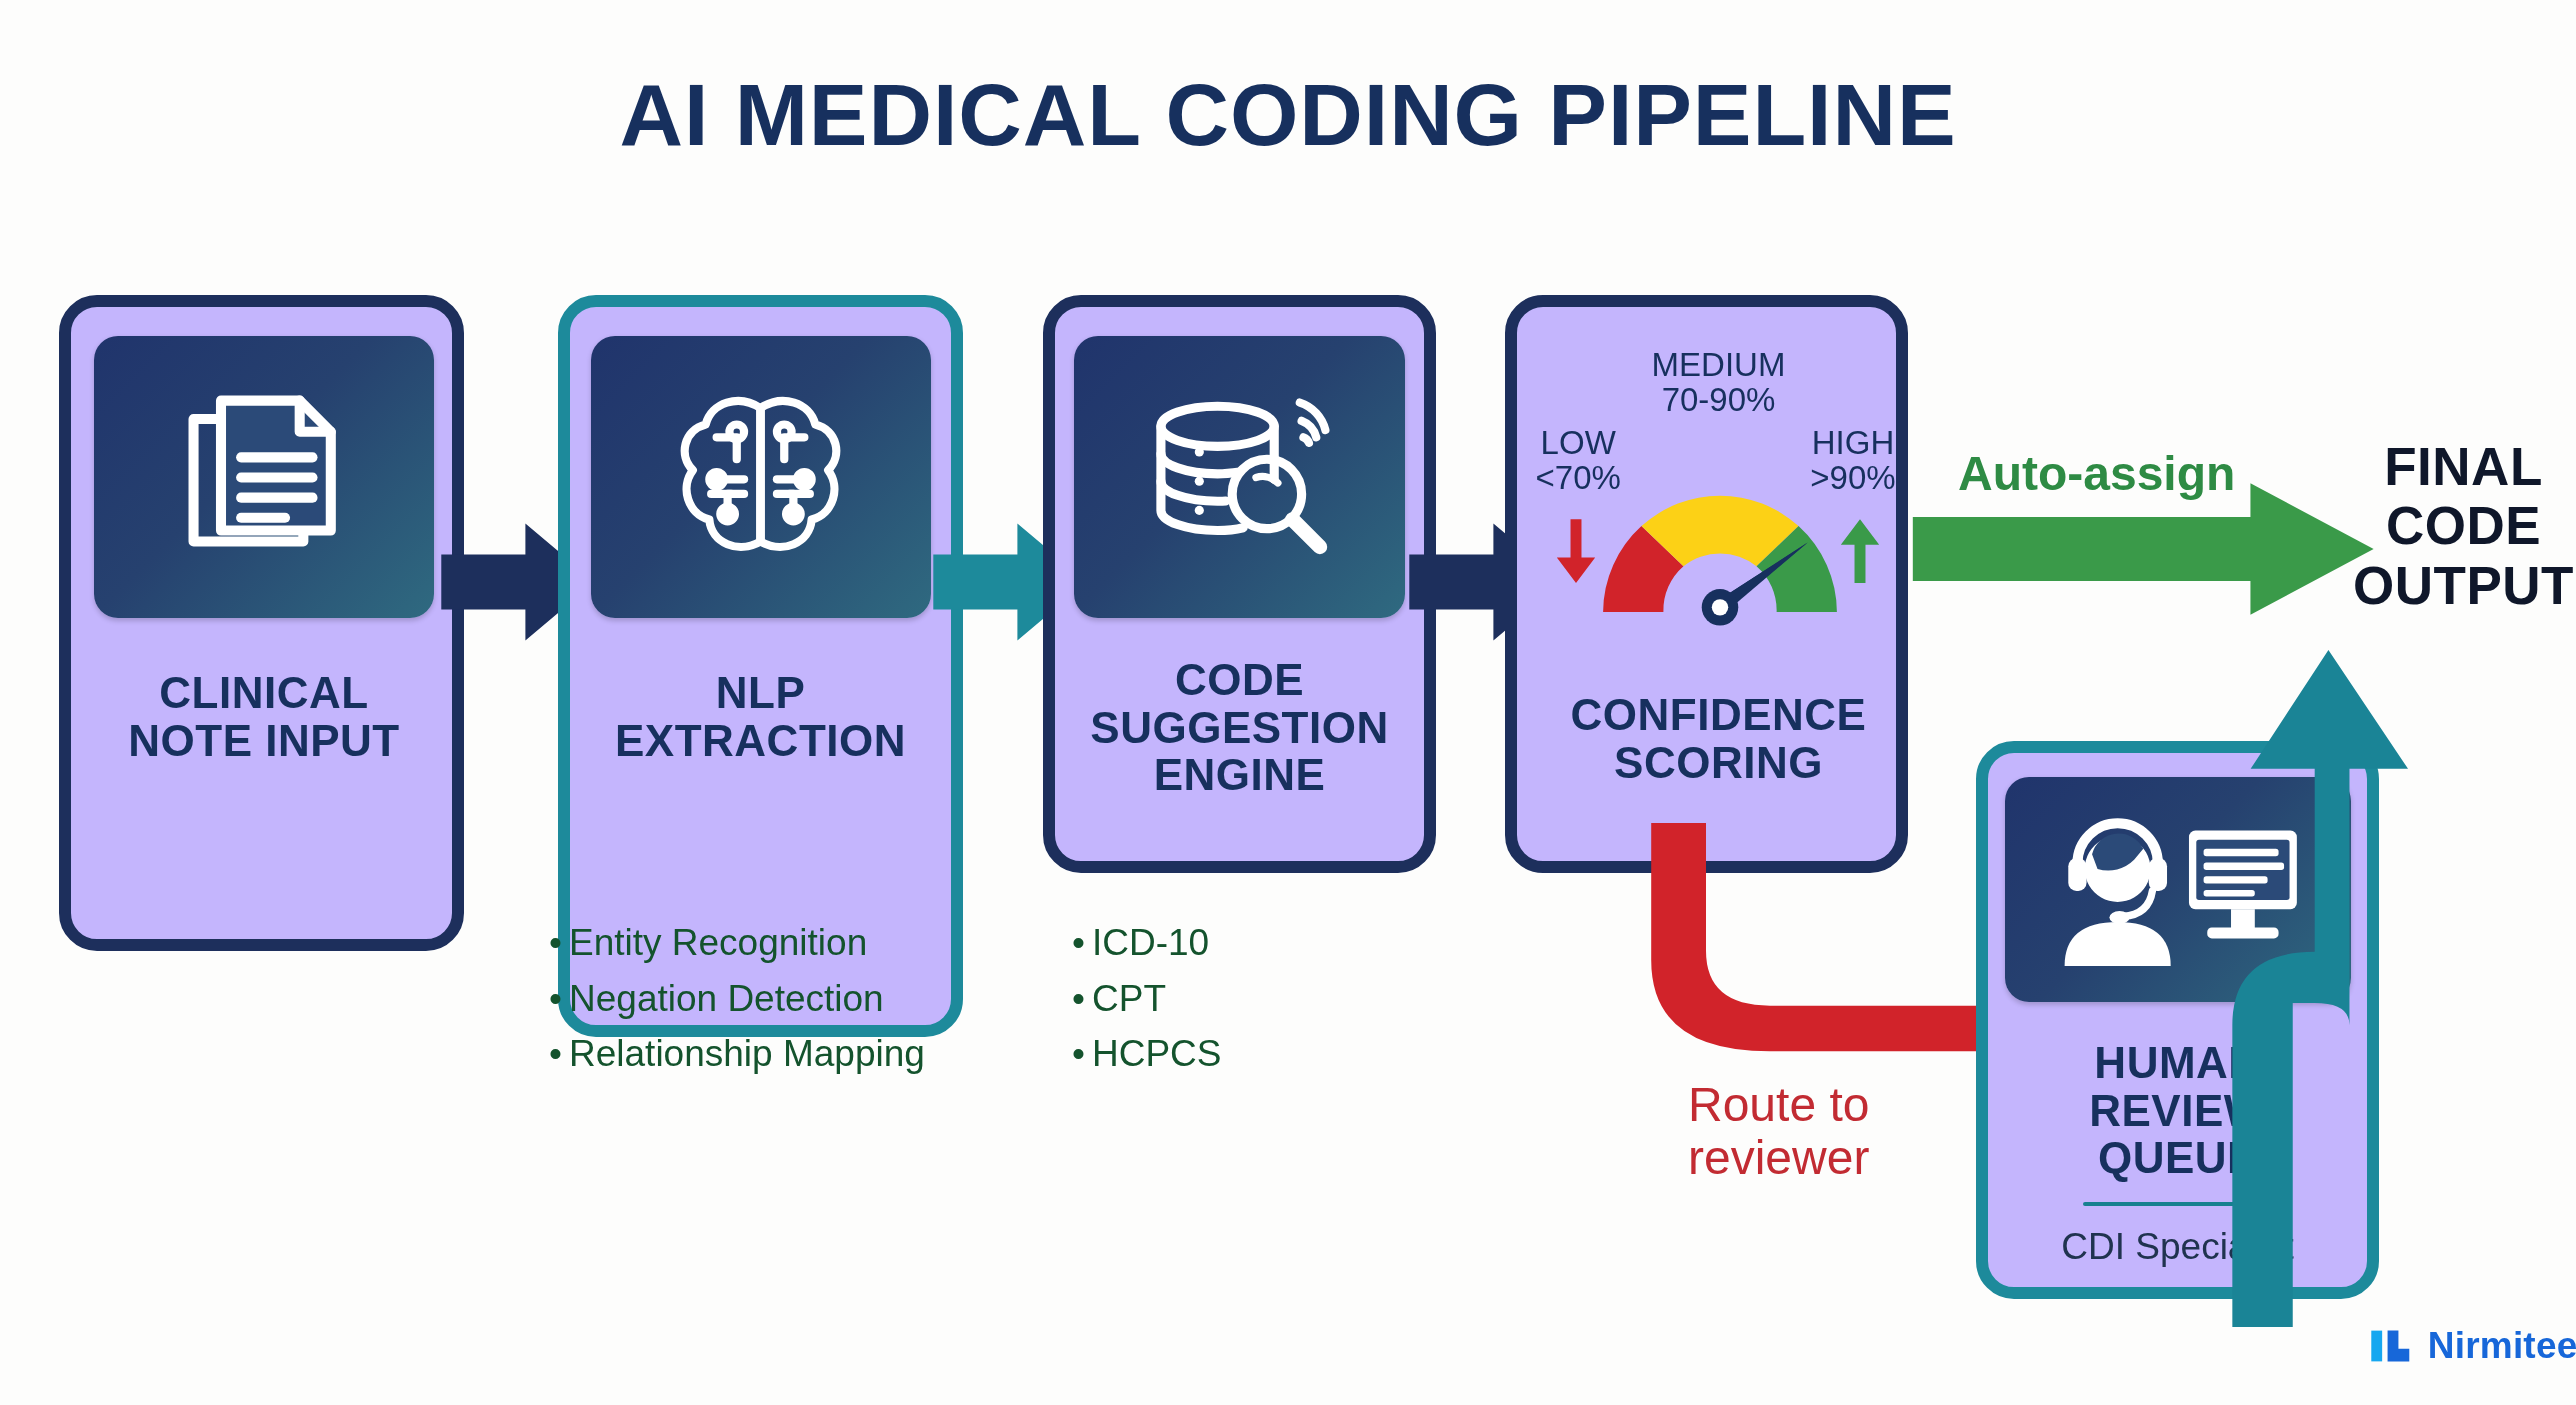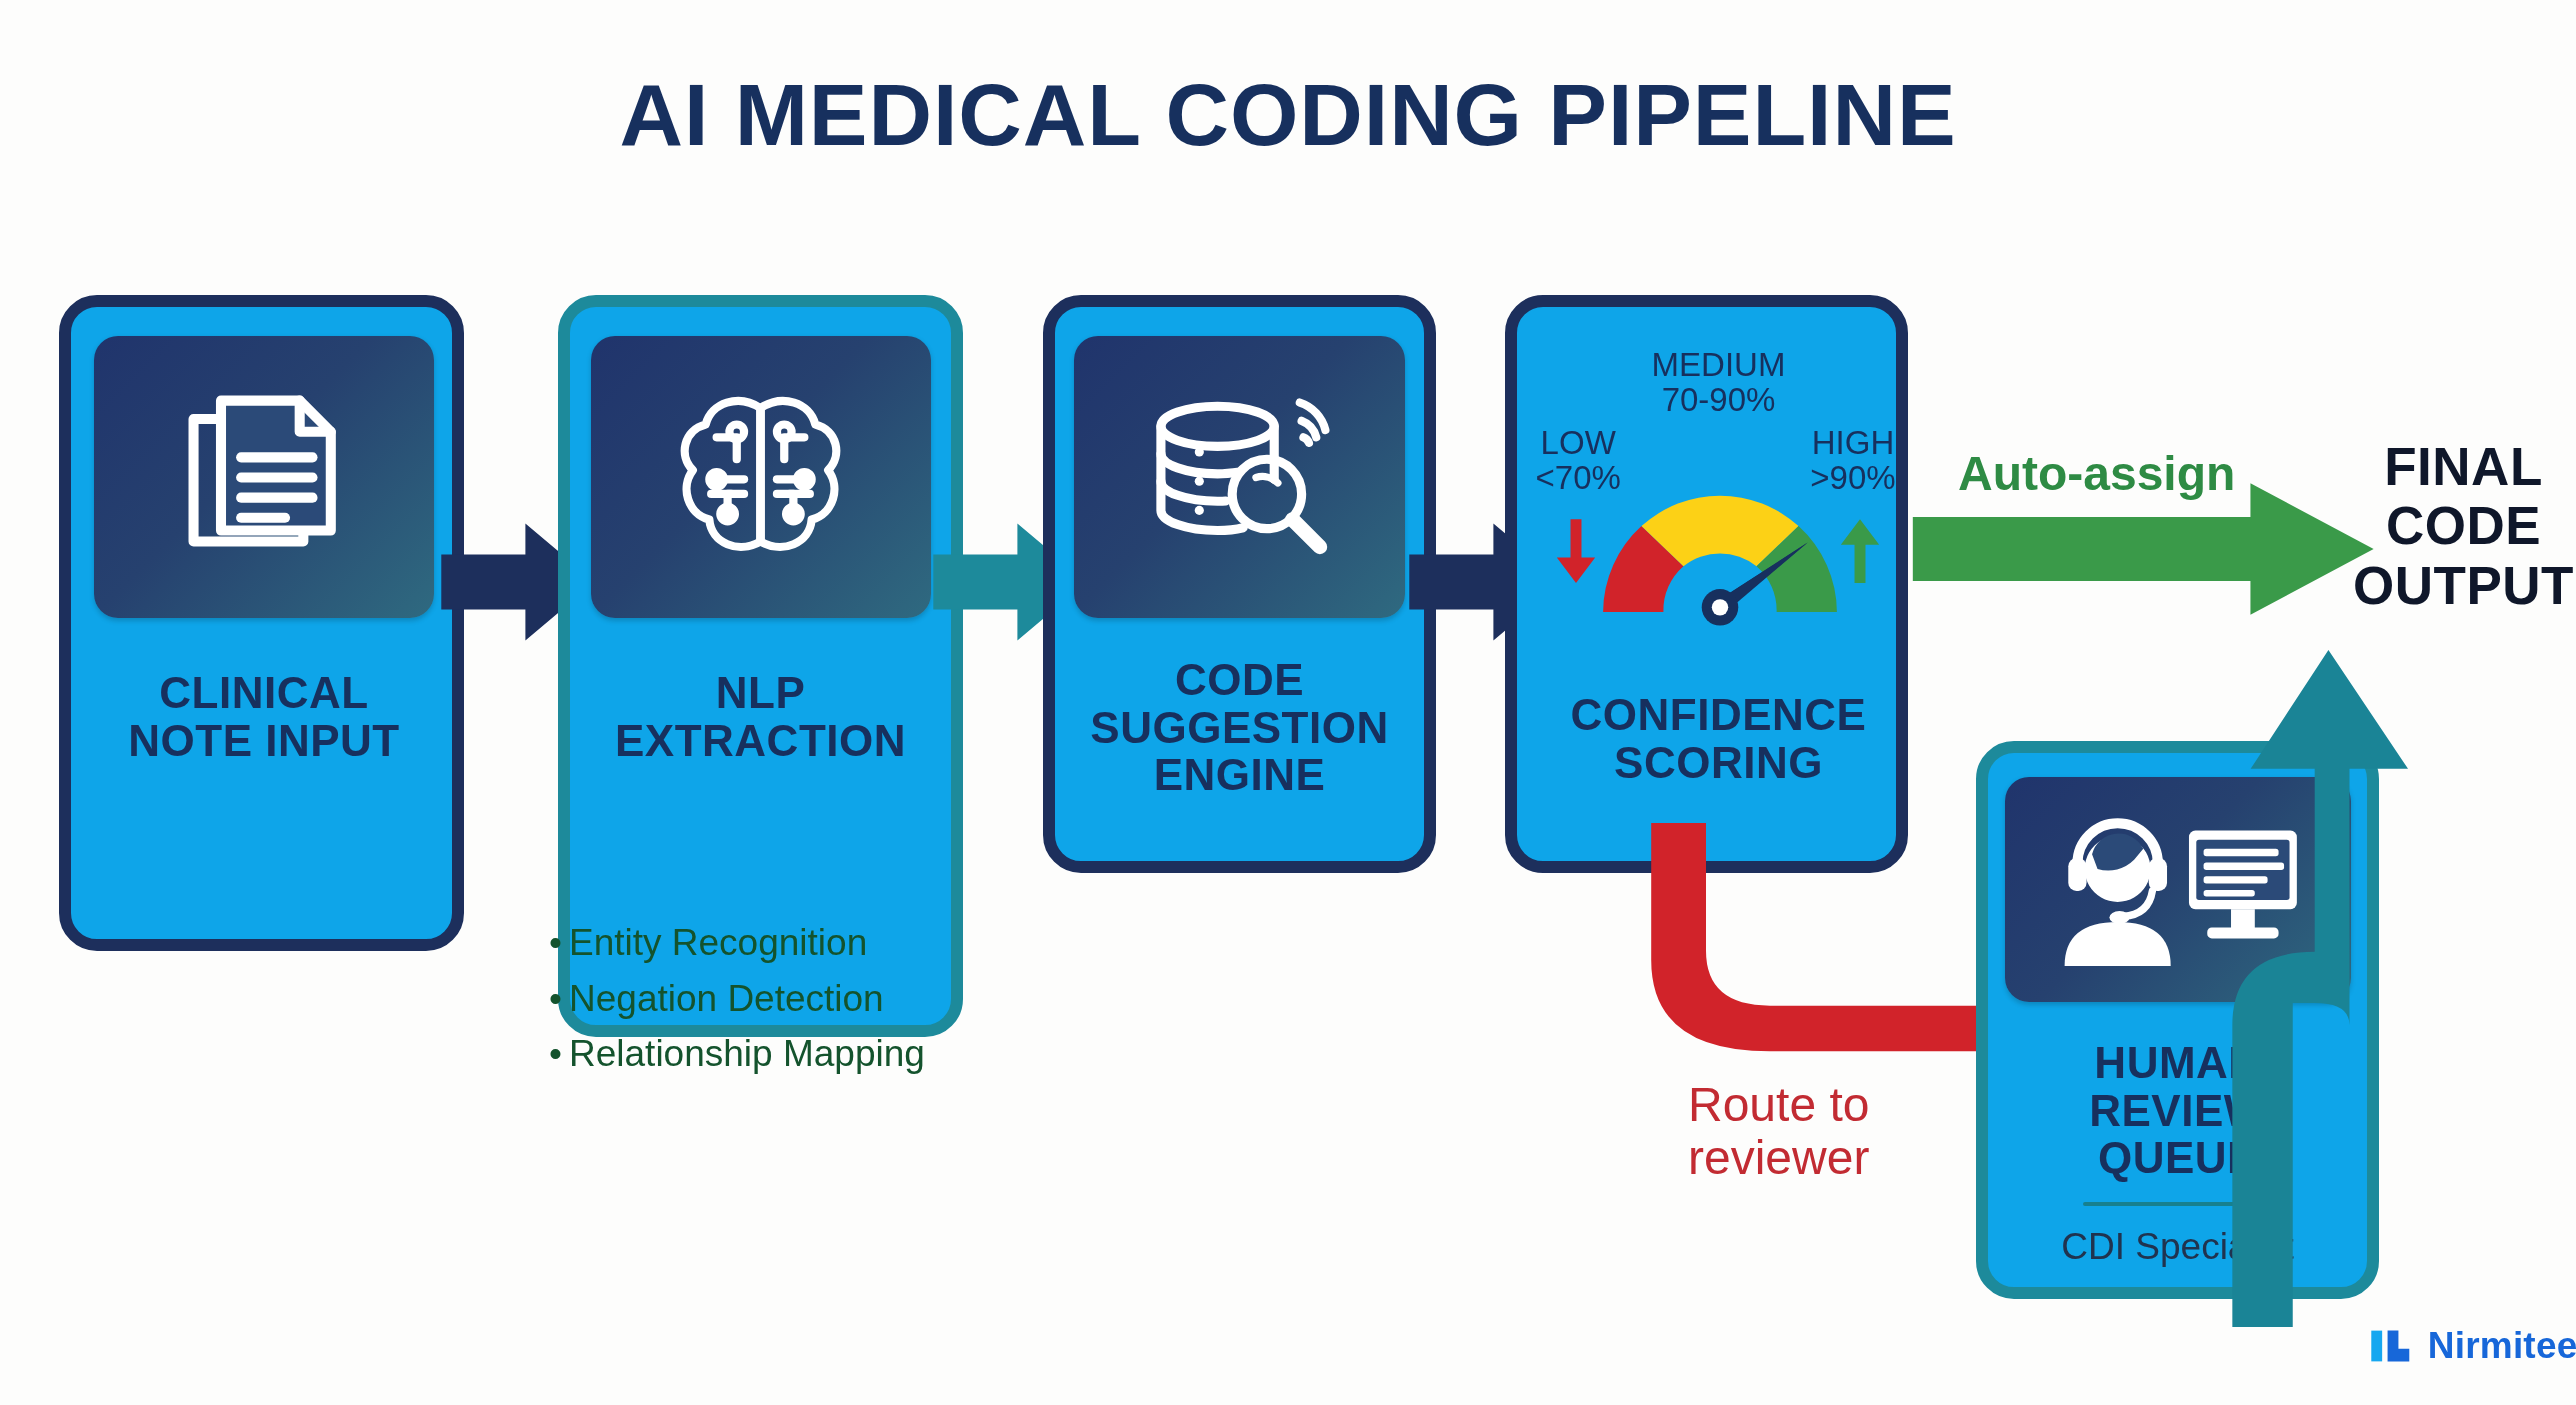--- a/index.html
+++ b/index.html
@@ -14,21 +14,21 @@
   
   .title{
     position:absolute;left:0;top:64px;width:2576px;text-align:center;
     font-size:88px;font-weight:bold;letter-spacing:0.9px;
     color:#17305e;
     font-family:"Liberation Sans", sans-serif;
   }
 
   
   .card{
-    position:absolute;background:#0ea5e9;
+    position:absolute;background:#c4b5fd;
     border-radius:38px;box-sizing:border-box;
     display:flex;flex-direction:column;align-items:center;
   }
   .card.navy{border:12px solid #1d2f5c;}
   .card.teal{border:12px solid #1d8a9b;}
 
   .icon-panel{
     border-radius:24px;
     background:linear-gradient(135deg,#20346c 0%,#26416f 45%,#2f6a80 100%);
     display:flex;align-items:center;justify-content:center;
@@ -229,20 +229,25 @@
       <div>SCORING</div>
     </div>
   </div>
 
   <div class="bullets" style="left:549px;top:915px;">
     <div><span class="b">•</span><span>Entity Recognition</span></div>
     <div><span class="b">•</span><span>Negation Detection</span></div>
     <div><span class="b">•</span><span>Relationship Mapping</span></div>
   </div>
 
+  <div class="bullets" style="left:1072px;top:915px;">
+    <div><span class="b">•</span><span>ICD-10</span></div>
+    <div><span class="b">•</span><span>CPT</span></div>
+    <div><span class="b">•</span><span>HCPCS</span></div>
+  </div>
 
   <div style="position:absolute;left:1912px;top:476px;">
     <svg width="467" height="146" viewBox="0 0 510 160">
       <polygon points="0,45 370,45 370,8 505,80 370,152 370,115 0,115" fill="#3a9a49"></polygon>
     </svg>
   </div>
   <div class="freetext auto-assign" style="left:1958px;top:448px;font-weight:bold;">Auto-assign</div>
 
   <div style="position:absolute;left:1637px;top:823px;">
     <svg width="412" height="274" viewBox="0 0 450 300">

